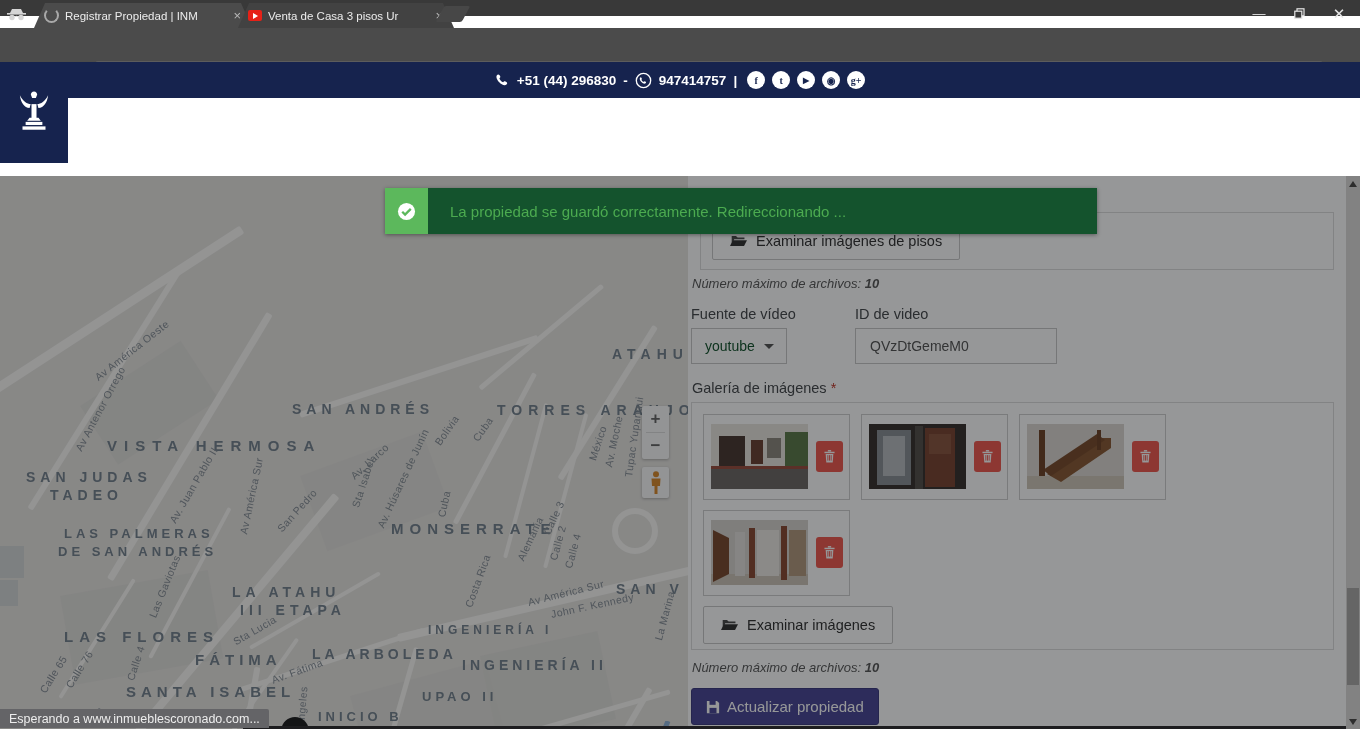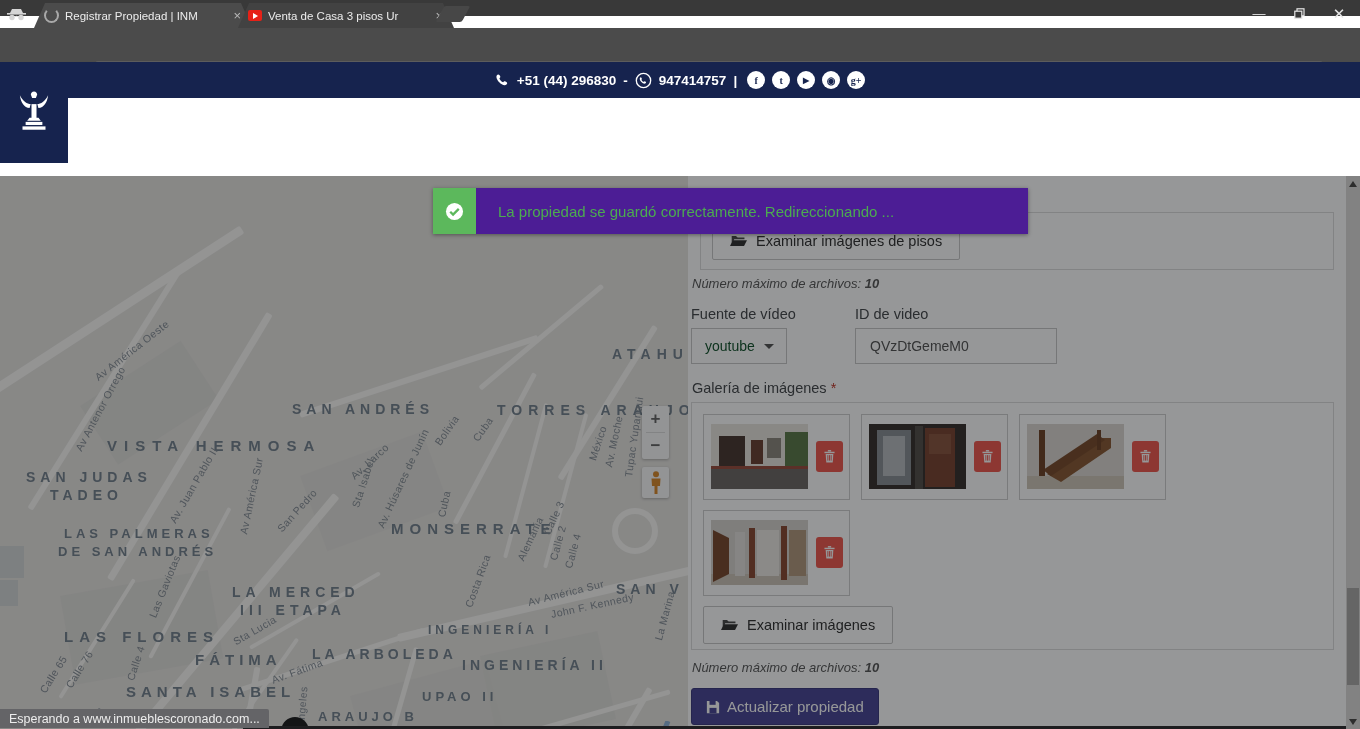--- a/index.html
+++ b/index.html
@@ -59,22 +59,22 @@
   .note{font-style:italic;font-size:13px;color:#595959;}
   .flabel{font-size:14.5px;color:#46494c;}
   .card{position:absolute;width:145px;height:84px;border:1px solid #cfcfcf;background:#fff;}
   .thumb{position:absolute;left:7px;top:9px;width:97px;height:65px;}
   .trash{position:absolute;left:112px;top:26px;width:27px;height:31px;background:#ef5a50;border-radius:3px;
     display:flex;align-items:center;justify-content:center;}
   #submit{left:3px;top:512px;height:35px;background:#4a4896;color:#fff;border-radius:3px;
     display:inline-flex;align-items:center;gap:7px;font-size:15px;padding:0 14px;border:1px solid #3d3b80;}
   
   #dim{left:0;top:176px;width:1346px;height:553px;background:rgba(5,6,10,.42);z-index:30;}
-  #notif{left:385px;top:188px;width:595px;height:46px;background:#4c1d95;z-index:40;display:flex;
-    box-shadow:0 1px 4px rgba(0,0,0,.4);margin-left:48px;}
+  #notif{left:385px;top:188px;width:712px;height:46px;background:#14532d;z-index:40;display:flex;
+    box-shadow:0 1px 4px rgba(0,0,0,.4);}
   #notif .nicon{width:43px;background:#5cb85c;display:flex;align-items:center;justify-content:center;}
   #notif .ntext{color:#4cab50;font-size:15px;display:flex;align-items:center;padding-left:22px;}
   #statusbub{left:0;top:709px;height:19px;background:#646467;color:#ededed;font-size:12.5px;
     display:flex;align-items:center;padding:0 9px;z-index:45;border-radius:0 2px 0 0;}
   #scroll{left:1346px;top:176px;width:14px;height:553px;background:#828282;z-index:46;}
   #scroll .sarrow{position:absolute;left:0;width:14px;height:15px;display:flex;align-items:center;justify-content:center;}
   #scroll .tri-up{border-left:4px solid transparent;border-right:4px solid transparent;border-bottom:6px solid #2e2e2e;}
   #scroll .tri-dn{border-left:4px solid transparent;border-right:4px solid transparent;border-top:6px solid #2e2e2e;}
   #sthumb{position:absolute;left:1px;top:412px;width:12px;height:97px;background:#656565;}
   #bottomedge{left:243px;top:726px;width:1117px;height:3px;background:#1d1d1f;z-index:44;}
@@ -245,33 +245,33 @@
     <div id="maplabels">
         <span class="dlabel" style="left: 612px; top: 170px; font-size: 14px; letter-spacing: 6px;">ATAHU</span>
         <span class="dlabel" style="left: 292px; top: 225px; font-size: 14px; letter-spacing: 5px;">SAN ANDRÉS</span>
         <span class="dlabel" style="left: 497px; top: 226px; font-size: 14px; letter-spacing: 6px;">TORRES ARAUJO</span>
         <span class="dlabel" style="left: 107px; top: 261px; font-size: 15px; letter-spacing: 7px;">VISTA HERMOSA</span>
         <span class="dlabel" style="left: 26px; top: 293px; font-size: 14px; letter-spacing: 5px;">SAN JUDAS</span>
         <span class="dlabel" style="left: 50px; top: 311px; font-size: 14px; letter-spacing: 5px;">TADEO</span>
         <span class="dlabel" style="left: 64px; top: 350px; font-size: 13px; letter-spacing: 4px;">LAS PALMERAS</span>
         <span class="dlabel" style="left: 58px; top: 368px; font-size: 13px; letter-spacing: 4px;">DE SAN ANDRÉS</span>
         <span class="dlabel" style="left: 391px; top: 344px; font-size: 15px; letter-spacing: 6px;">MONSERRATE</span>
-        <span class="dlabel" style="left: 232px; top: 408px; font-size: 14px; letter-spacing: 5px;">LA MERCED</span>
+        <span class="dlabel" style="left: 232px; top: 408px; font-size: 14px; letter-spacing: 5px;">LA ATAHU</span>
         <span class="dlabel" style="left: 240px; top: 426px; font-size: 14px; letter-spacing: 5px;">III ETAPA</span>
         <span class="dlabel" style="left: 64px; top: 452px; font-size: 15px; letter-spacing: 6px;">LAS FLORES</span>
         <span class="dlabel" style="left: 195px; top: 475px; font-size: 15px; letter-spacing: 5px;">FÁTIMA</span>
         <span class="dlabel" style="left: 312px; top: 470px; font-size: 14px; letter-spacing: 4px;">LA ARBOLEDA</span>
         <span class="dlabel" style="left: 126px; top: 507px; font-size: 15px; letter-spacing: 5px;">SANTA ISABEL</span>
         <span class="dlabel" style="left: 0px; top: 533px; font-size: 14px; letter-spacing: 5px;">IBERACIÓN</span>
         <span class="dlabel" style="left: 14px; top: 551px; font-size: 14px; letter-spacing: 5px;">SOCIAL</span>
         <span class="dlabel" style="left: 428px; top: 447px; font-size: 12px; letter-spacing: 4px;">INGENIERÍA I</span>
         <span class="dlabel" style="left: 462px; top: 481px; font-size: 14px; letter-spacing: 4px;">INGENIERÍA II</span>
         <span class="dlabel" style="left: 616px; top: 405px; font-size: 14px; letter-spacing: 5px;">SAN V</span>
         <span class="dlabel" style="left: 422px; top: 513px; font-size: 13px; letter-spacing: 4px;">UPAO II</span>
-        <span class="dlabel" style="left: 318px; top: 533px; font-size: 13px; letter-spacing: 4px;">ARAUJO B</span>
+        <span class="dlabel" style="left: 318px; top: 533px; font-size: 13px; letter-spacing: 4px;">INICIO B</span>
         <span class="slabel" style="left: 96px; top: 196px; transform: rotate(-38deg);">Av América Oeste</span>
         <span class="slabel" style="left: 78px; top: 268px; transform: rotate(-62deg);">Av Antenor Orrego</span>
         <span class="slabel" style="left: 172px; top: 340px; transform: rotate(-60deg);">Av. Juan Pablo II</span>
         <span class="slabel" style="left: 243px; top: 352px; transform: rotate(-78deg);">Av América Sur</span>
         <span class="slabel" style="left: 279px; top: 348px; transform: rotate(-48deg);">San Pedro</span>
         <span class="slabel" style="left: 352px; top: 295px; transform: rotate(-42deg);">Av. Larco</span>
         <span class="slabel" style="left: 355px; top: 325px; transform: rotate(-72deg);">Sta Isabel</span>
         <span class="slabel" style="left: 380px; top: 345px; transform: rotate(-65deg);">Av. Húsares de Junín</span>
         <span class="slabel" style="left: 437px; top: 262px; transform: rotate(-55deg);">Bolivia</span>
         <span class="slabel" style="left: 475px; top: 258px; transform: rotate(-55deg);">Cuba</span>

